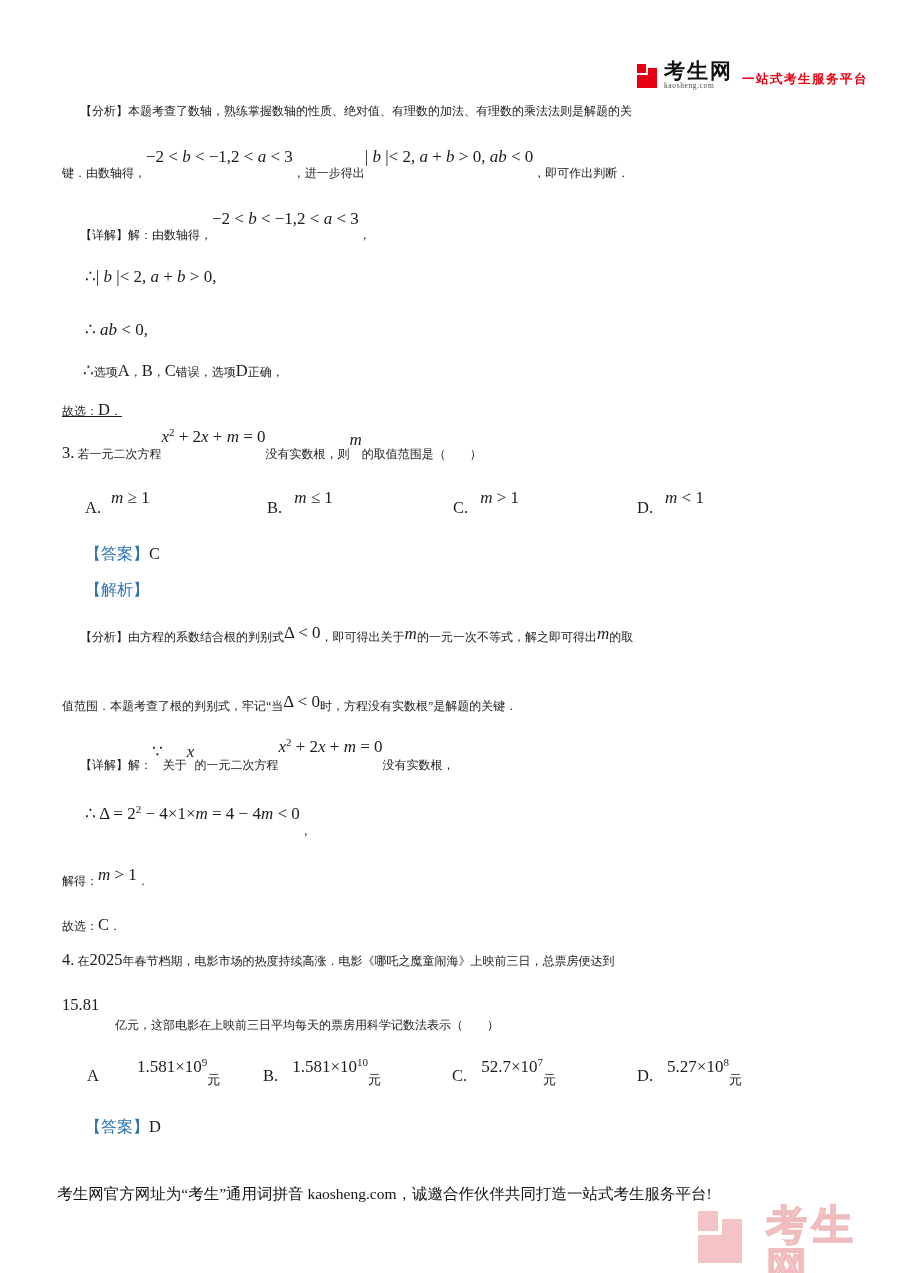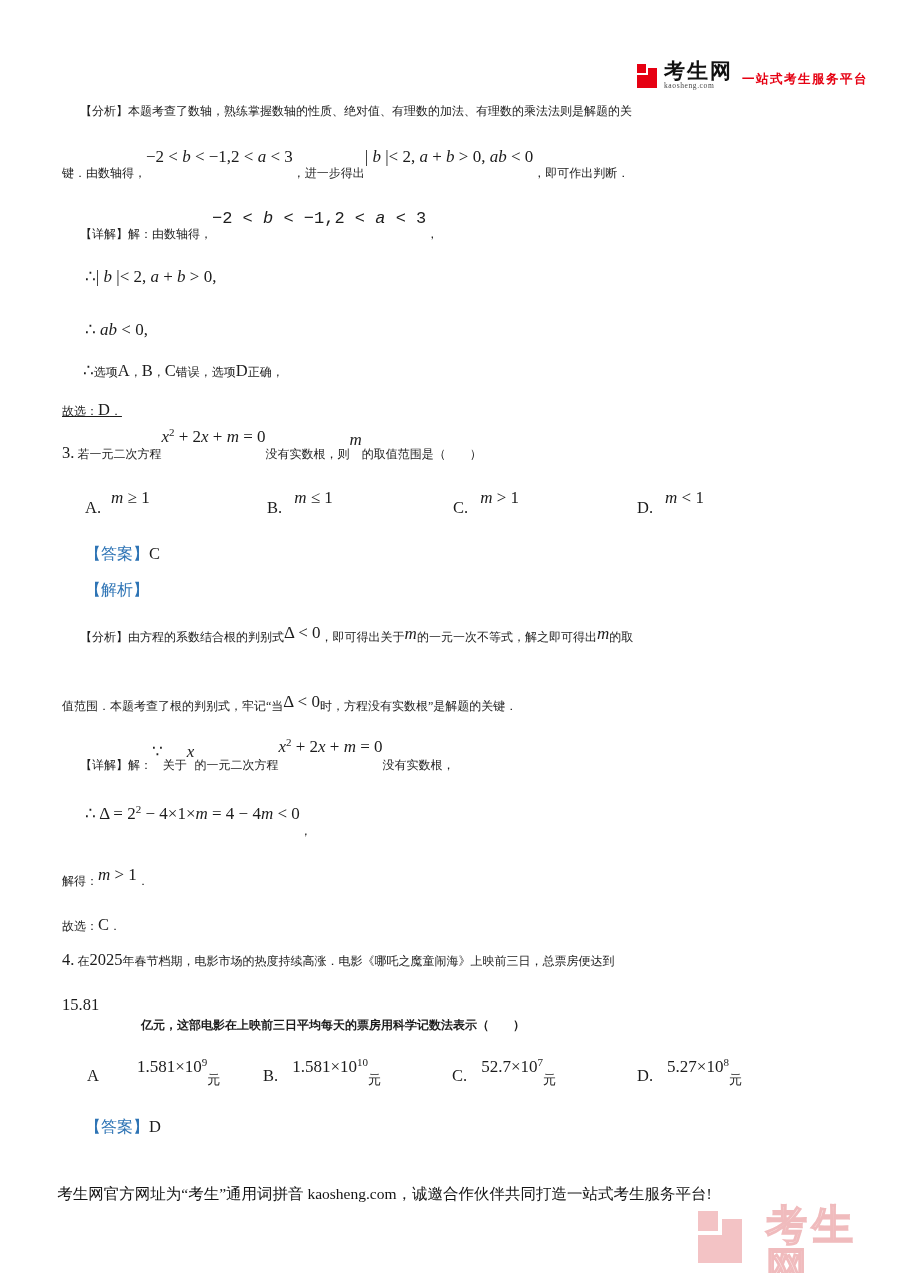--- a/index.html
+++ b/index.html
@@ -60,41 +60,41 @@
     <div class="logo-textcol">
       <div class="logo-cn">考生网</div>
       <div class="logo-domain">kaosheng.com</div>
     </div>
     <div class="tagline">一站式考生服务平台</div>
   </div>
 
   <div>
       <div class="line" style="left: 80px; top: 100px;"><span class="seg s-cn">【分析】本题考查了数轴，熟练掌握数轴的性质、绝对值、有理数的加法、有理数的乘法法则是解题的关</span></div>
       <div class="line" style="left: 62px; top: 161px;"><span class="seg s-cn">键．由数轴得，</span><span class="seg s-fm" style="position: relative; top: -15px;"><span>−2 &lt; </span><span class="mi">b</span><span> &lt; −1,2 &lt; </span><span class="mi">a</span><span> &lt; 3</span></span><span class="seg s-cn">，进一步得出</span><span class="seg s-fm" style="position: relative; top: -15px;"><span>| </span><span class="mi">b</span><span> |&lt; 2, </span><span class="mi">a</span><span> + </span><span class="mi">b</span><span> &gt; 0, </span><span class="mi">ab</span><span> &lt; 0</span></span><span class="seg s-cn">，即可作出判断．</span></div>
-      <div class="line" style="left: 80px; top: 223px;"><span class="seg s-cn">【详解】解：由数轴得，</span><span class="seg s-fm" style="position: relative; top: -15px; font-family: Liberation Mono, monospace;"><span>−2 &lt; </span><span class="mi">b</span><span> &lt; −1,2 &lt; </span><span class="mi">a</span><span> &lt; 3</span></span><span class="seg s-cn">，</span></div>
+      <div class="line" style="left: 80px; top: 223px;"><span class="seg s-cn">【详解】解：由数轴得，</span><span class="seg s-fm" style="position: relative; top: -15px;"><span>−2 &lt; </span><span class="mi">b</span><span> &lt; −1,2 &lt; </span><span class="mi">a</span><span> &lt; 3</span></span><span class="seg s-cn">，</span></div>
       <div class="line" style="left: 85px; top: 266px;"><span class="seg s-fm"><span>∴| </span><span class="mi">b</span><span> |&lt; 2, </span><span class="mi">a</span><span> + </span><span class="mi">b</span><span> &gt; 0,</span></span></div>
       <div class="line" style="left: 85px; top: 319px;"><span class="seg s-fm"><span>∴ </span><span class="mi">ab</span><span> &lt; 0,</span></span></div>
       <div class="line" style="left: 83px; top: 360px;"><span class="seg s-fm"><span>∴</span></span><span class="seg s-cn">选项</span><span class="seg s-rm">A</span><span class="seg s-cn">，</span><span class="seg s-rm">B</span><span class="seg s-cn">，</span><span class="seg s-rm">C</span><span class="seg s-cn">错误，选项</span><span class="seg s-rm">D</span><span class="seg s-cn">正确，</span></div>
       <div class="line" style="left: 62px; top: 400px; text-decoration: underline;"><span class="seg s-cn">故选：</span><span class="seg s-rm">D</span><span class="seg s-cn">．</span></div>
       <div class="line" style="left: 62px; top: 442px;"><span class="seg s-rm">3.</span><span class="seg s-cn"> 若一元二次方程</span><span class="seg s-fm" style="position: relative; top: -16px;"><span class="mi">x</span><sup>2</sup><span> + 2</span><span class="mi">x</span><span> + </span><span class="mi">m</span><span> = 0</span></span><span class="seg s-cn">没有实数根，则</span><span class="seg s-fm" style="position: relative; top: -13px;"><span class="mi">m</span></span><span class="seg s-cn">的取值范围是（　　）</span></div>
       <div class="line" style="left: 85px; top: 497px;"><span class="seg s-rm">A.</span><span class="seg s-gap" style="display: inline-block; width: 10px;"></span><span class="seg s-fm" style="position: relative; top: -10px;"><span class="mi">m</span><span> ≥ 1</span></span></div>
       <div class="line" style="left: 267px; top: 497px; text-align: right;"><span class="seg s-rm">B.</span><span class="seg s-gap" style="display: inline-block; width: 12px;"></span><span class="seg s-fm" style="position: relative; top: -10px;"><span class="mi">m</span><span> ≤ 1</span></span></div>
       <div class="line" style="left: 453px; top: 497px;"><span class="seg s-rm">C.</span><span class="seg s-gap" style="display: inline-block; width: 12px;"></span><span class="seg s-fm" style="position: relative; top: -10px;"><span class="mi">m</span><span> &gt; 1</span></span></div>
       <div class="line" style="left: 637px; top: 497px;"><span class="seg s-rm">D.</span><span class="seg s-gap" style="display: inline-block; width: 12px;"></span><span class="seg s-fm" style="position: relative; top: -10px;"><span class="mi">m</span><span> &lt; 1</span></span></div>
       <div class="line" style="left: 85px; top: 544px; text-align: right;"><span class="seg s-blue">【答案】</span><span class="seg s-rm">C</span></div>
       <div class="line" style="left: 85px; top: 580px;"><span class="seg s-blue">【解析】</span></div>
       <div class="line" style="left: 80px; top: 625px;"><span class="seg s-cn">【分析】由方程的系数结合根的判别式</span><span class="seg s-fm" style="position: relative; top: -3px;"><span>Δ &lt; 0</span></span><span class="seg s-cn">，即可得出关于</span><span class="seg s-fm" style="position: relative; top: -2px;"><span class="mi">m</span></span><span class="seg s-cn">的一元一次不等式，解之即可得出</span><span class="seg s-fm" style="position: relative; top: -2px;"><span class="mi">m</span></span><span class="seg s-cn">的取</span></div>
       <div class="line" style="left: 62px; top: 694px;"><span class="seg s-cn">值范围．本题考查了根的判别式，牢记“当</span><span class="seg s-fm" style="position: relative; top: -3px;"><span>Δ &lt; 0</span></span><span class="seg s-cn">时，方程没有实数根”是解题的关键．</span></div>
       <div class="line" style="left: 80px; top: 753px;"><span class="seg s-cn">【详解】解：</span><span class="seg s-fm" style="position: relative; top: -12px;"><span>∵</span></span><span class="seg s-cn">关于</span><span class="seg s-fm" style="position: relative; top: -12px;"><span class="mi">x</span></span><span class="seg s-cn">的一元二次方程</span><span class="seg s-fm" style="position: relative; top: -17px;"><span class="mi">x</span><sup>2</sup><span> + 2</span><span class="mi">x</span><span> + </span><span class="mi">m</span><span> = 0</span></span><span class="seg s-cn">没有实数根，</span></div>
       <div class="line" style="left: 85px; top: 803px;"><span class="seg s-fm"><span>∴ Δ = 2</span><sup>2</sup><span> − 4×1×</span><span class="mi">m</span><span> = 4 − 4</span><span class="mi">m</span><span> &lt; 0</span></span><span class="seg s-cn" style="position: relative; top: 16px;">，</span></div>
       <div class="line" style="left: 62px; top: 869px;"><span class="seg s-cn">解得：</span><span class="seg s-fm" style="position: relative; top: -5px;"><span class="mi">m</span><span> &gt; 1</span></span><span class="seg s-cn">．</span></div>
       <div class="line" style="left: 62px; top: 915px;"><span class="seg s-cn">故选：</span><span class="seg s-rm">C</span><span class="seg s-cn">．</span></div>
       <div class="line" style="left: 62px; top: 950px;"><span class="seg s-rm">4.</span><span class="seg s-cn"> 在</span><span class="seg s-rm">2025</span><span class="seg s-cn">年春节档期，电影市场的热度持续高涨．电影《哪吒之魔童闹海》上映前三日，总票房便达到</span></div>
       <div class="line" style="left: 62px; top: 995px;"><span class="seg s-rm">15.81</span></div>
-      <div class="line" style="left: 141px; top: 1014px; font-weight: bold;"><span class="seg s-cn">亿元，这部电影在上映前三日平均每天的票房用科学记数法表示（　　）</span></div>
+      <div class="line" style="left: 115px; top: 1014px;"><span class="seg s-cn">亿元，这部电影在上映前三日平均每天的票房用科学记数法表示（　　）</span></div>
       <div class="line" style="left: 87px; top: 1065px;"><span class="seg s-rm">A</span><span class="seg s-gap" style="display: inline-block; width: 38px;"></span><span class="seg s-fm" style="position: relative; top: -9px; text-align: center;"><span>1.581×10</span><sup>9</sup></span><span class="seg s-small" style="position: relative; top: 3px;">元</span></div>
       <div class="line" style="left: 263px; top: 1065px;"><span class="seg s-rm">B.</span><span class="seg s-gap" style="display: inline-block; width: 14px;"></span><span class="seg s-fm" style="position: relative; top: -9px;"><span>1.581×10</span><sup>10</sup></span><span class="seg s-small" style="position: relative; top: 3px;">元</span></div>
       <div class="line" style="left: 452px; top: 1065px;"><span class="seg s-rm">C.</span><span class="seg s-gap" style="display: inline-block; width: 14px;"></span><span class="seg s-fm" style="position: relative; top: -9px;"><span>52.7×10</span><sup>7</sup></span><span class="seg s-small" style="position: relative; top: 3px;">元</span></div>
       <div class="line" style="left: 637px; top: 1065px;"><span class="seg s-rm">D.</span><span class="seg s-gap" style="display: inline-block; width: 14px;"></span><span class="seg s-fm" style="position: relative; top: -9px;"><span>5.27×10</span><sup>8</sup></span><span class="seg s-small" style="position: relative; top: 3px;">元</span></div>
       <div class="line" style="left: 85px; top: 1117px;"><span class="seg s-blue">【答案】</span><span class="seg s-rm">D</span></div>
     </div>
 
   <div class="footer">考生网官方网址为“考生”通用词拼音 kaosheng.com，诚邀合作伙伴共同打造一站式考生服务平台!</div>
 
   <div class="watermark">

